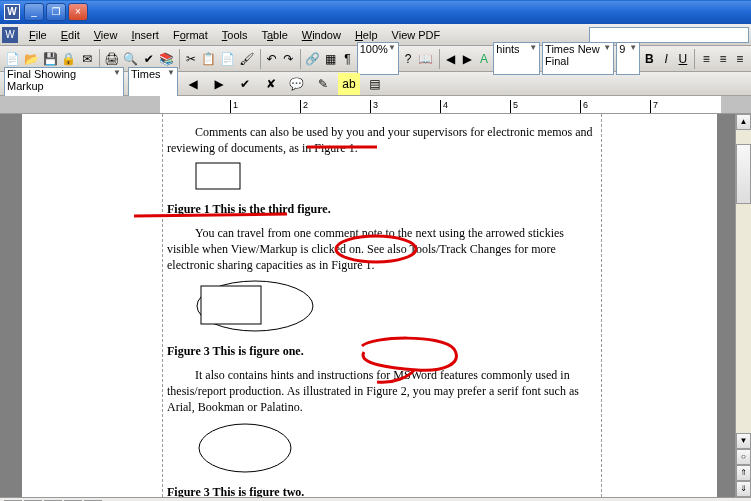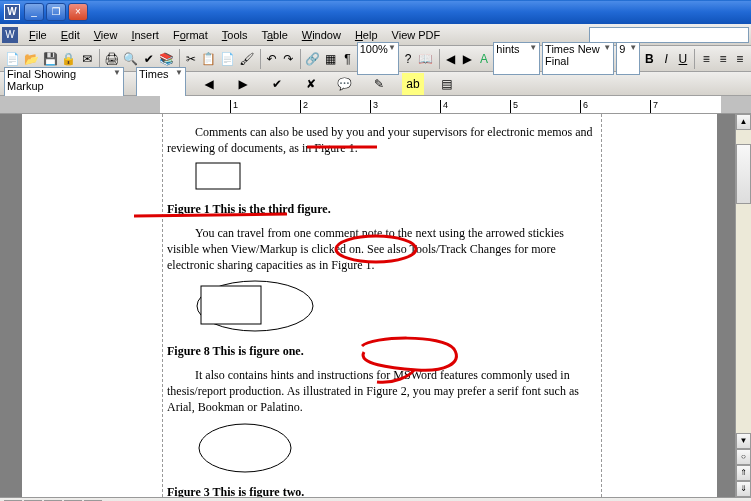--- a/index.html
+++ b/index.html
@@ -13,21 +13,21 @@
 .menubar{height:22px;background:linear-gradient(to bottom,#efeeec,#d6d3cd);display:flex;align-items:center;padding:0 2px;border-bottom:1px solid #a0a0a0}
 .menubar .mico{width:16px;height:16px;background:#3b5998;margin-right:4px;font-size:10px;color:#fff;text-align:center;line-height:16px}
 .menubar .mitem{padding:2px 7px;cursor:pointer}
 .menubar .mitem u{text-decoration:underline}
 .menubar .qbox{margin-left:auto;width:160px;height:16px;background:#fff;border:1px solid #7f9db9}
 .toolbar{height:26px;background:linear-gradient(to bottom,#efeeec,#d6d3cd);display:flex;align-items:center;padding:0 4px;border-bottom:1px solid #a0a0a0;gap:2px}
 .tbtn{width:22px;height:22px;display:flex;align-items:center;justify-content:center;cursor:pointer;border:1px solid transparent;font-size:12px}
 .tsep{width:1px;height:20px;background:#a0a0a0;margin:0 2px}
 .tcombo{height:33px;background:#fff;border:1px solid #7f9db9;font-size:11px;padding:0 2px;display:flex;}
 .tcombo .arrow{margin-left:auto;font-size:8px;color:#555}
-.reviewbar{height:24px;background:linear-gradient(to bottom,#efeeec,#d6d3cd);display:flex;align-items:center;padding:0 4px;border-bottom:1px solid #a0a0a0;gap:12px}
+.reviewbar{height:24px;background:linear-gradient(to bottom,#efeeec,#d6d3cd);display:flex;align-items:center;padding:0 4px;border-bottom:1px solid #a0a0a0;gap:4px}
 .ruler{height:18px;background:#fff;border-bottom:1px solid #999;position:relative;font-size:9px}
 .ruler .rmargin{position:absolute;top:0;height:100%;background:#c0c0c0}
 .ruler .rtick{position:absolute;top:4px;bottom:0;border-left:1px solid #000;font-size:9px;padding-left:2px}
 .workspace{height:383px;background:#808080;display:flex}
 .wgutterL{width:22px;background:#808080}
 .wgutterR{width:18px;background:#808080}
 .scrollbar{width:16px;background:#ece9d8;border-left:1px solid #999;position:relative}
 .sbtn{width:100%;height:16px;background:linear-gradient(#f8f8f8,#ddd);border:1px solid #999;text-align:center;font-size:8px;line-height:14px;cursor:pointer}
 .sthumb{width:100%;height:60px;background:linear-gradient(#f8f8f8,#ddd);border:1px solid #999;position:absolute;top:30px;cursor:pointer}
 .page{flex:1;background:#fff;position:relative;overflow:hidden}
@@ -167,21 +167,21 @@
           </svg>
       </div>
       <p class="caption">Figure 1  This is the third figure.</p>
       <p class="indent">You can travel from one comment note to the next using the arrowed stickies visible when View/Markup is clicked on. See also Tools/Track Changes for more electronic sharing capacities as in Figure 1.</p>
       <div class="fig">
         <svg width="130" height="55">
           <ellipse cx="60" cy="27" rx="58" ry="25" fill="#fff" stroke="#000"></ellipse>
           <rect x="6" y="7" width="60" height="38" fill="#fff" stroke="#000"></rect>
         </svg>
       </div>
-      <p class="caption">Figure 8  This is figure one.</p>
+      <p class="caption">Figure 3  This is figure one.</p>
       <p class="indent">It also contains hints and instructions for MSWord features commonly used in thesis/report production.   As illustrated in Figure 2, you may prefer a serif font such as Arial, Bookman or Palatino.</p>
       <div class="fig">
         <svg width="110" height="55">
             <ellipse cx="50" cy="27" rx="46" ry="24" fill="#fff" stroke="#000"></ellipse>
           </svg>
       </div>
       <p class="caption">Figure 3  This is figure two.</p>
 
     </div>
 

